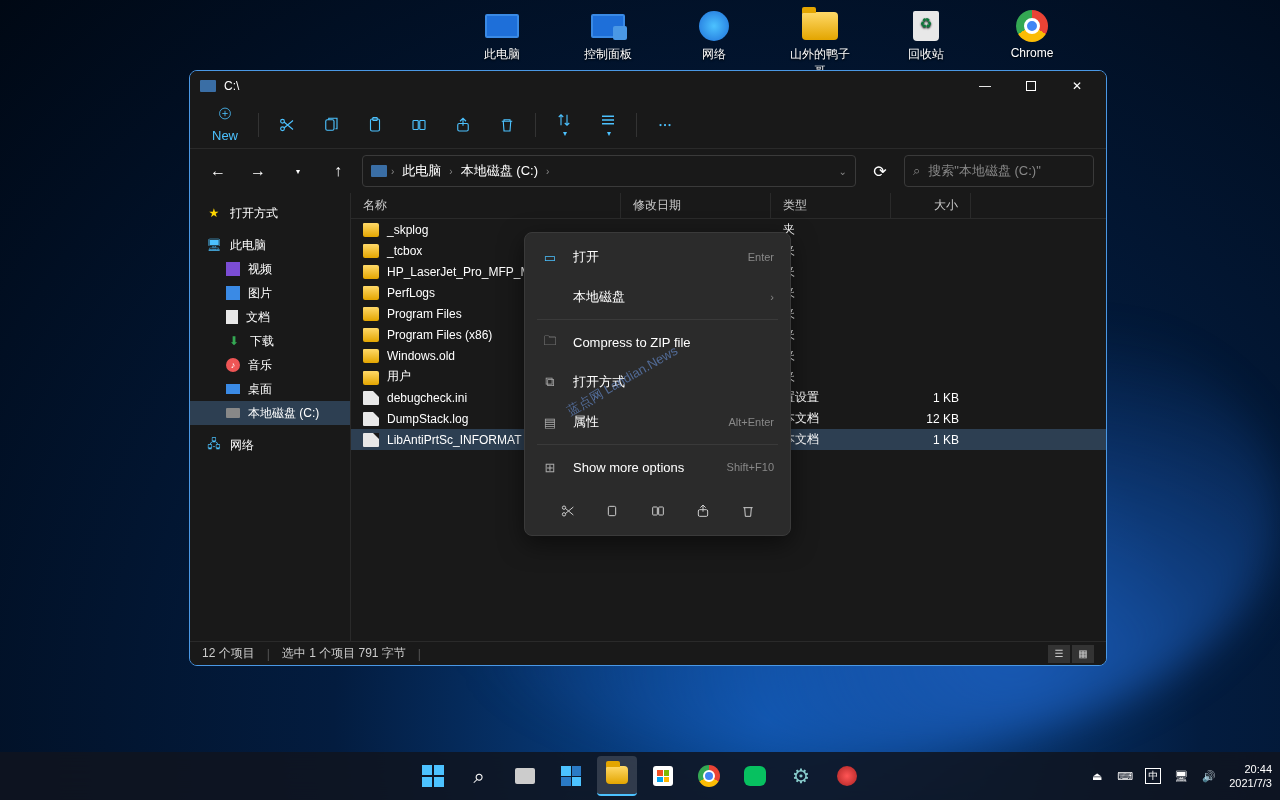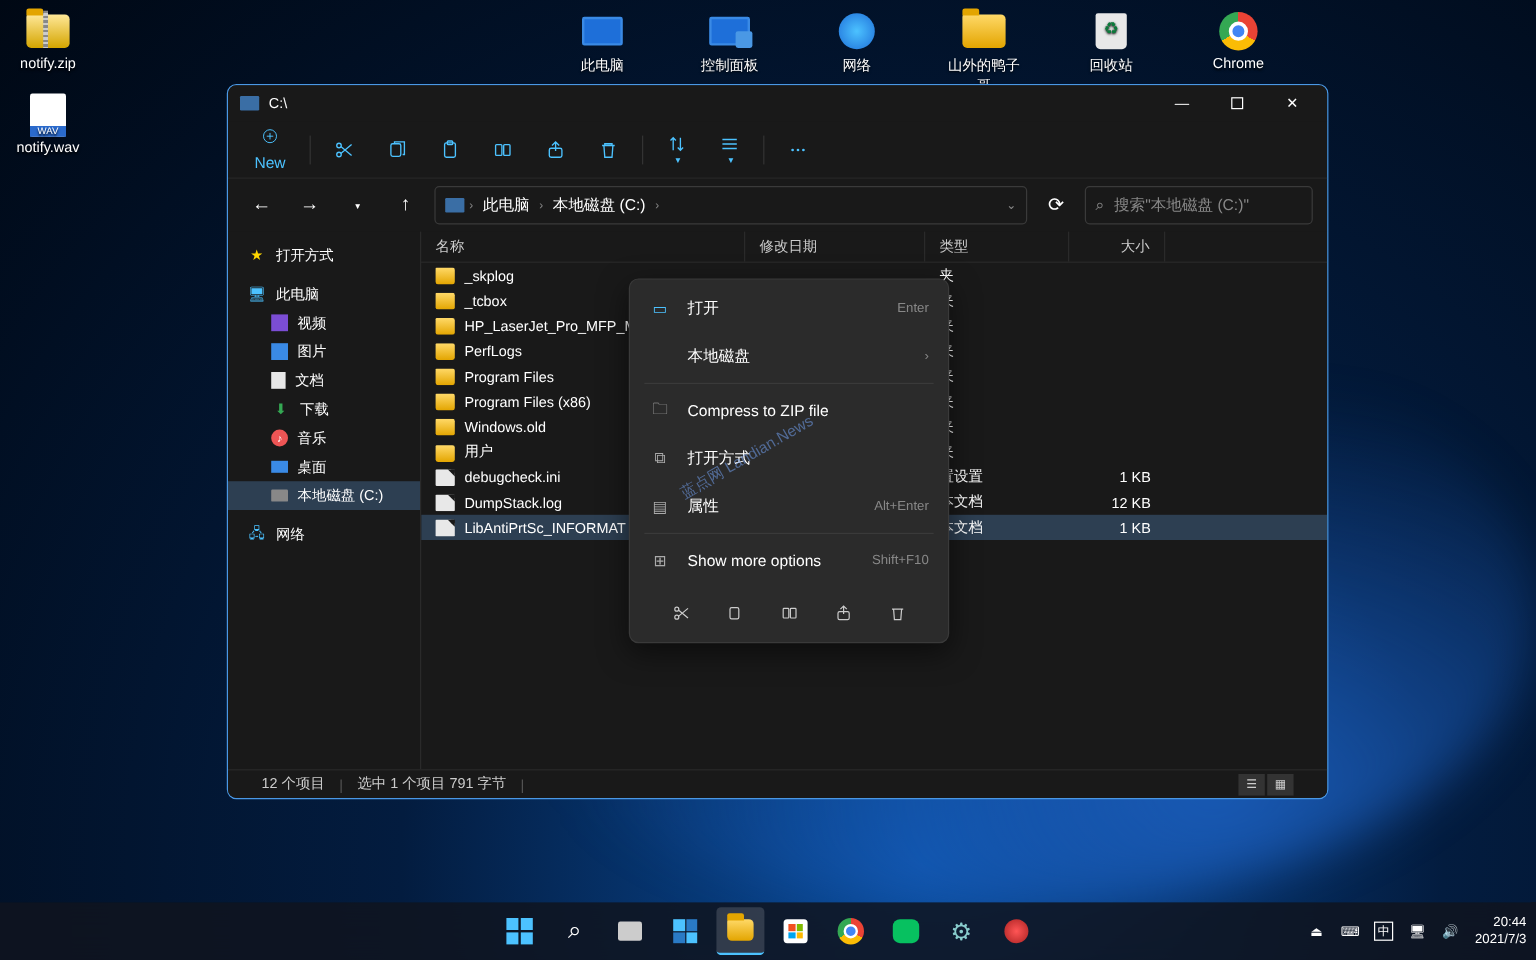--- a/index.html
+++ b/index.html
@@ -61,21 +61,21 @@
 .row .cell { padding: 0 12px; overflow: hidden; white-space: nowrap; }
 .row .name-cell { width: 270px; display: flex; align-items: flex-end; gap: 8px; }
 .row .date-cell { width: 150px; }
 .row .type-cell { width: 120px; }
 .row .size-cell { width: 80px; text-align: right; }
 .fico { width: 16px; height: 14px; }
 .fico.folder { background: linear-gradient(#ffd968, #e3a500); border-radius: 1px 2px 2px 2px; }
 .fico.file { background: #e8e8e8; border-radius: 1px; position: relative; }
 .fico.file::after { content: ""; position: absolute; top: 0; right: 0; border: 3px solid transparent; border-top-color: #191919; border-right-color: #191919; }
 
-.statusbar { height: 24px; display: flex; align-items: center; padding: 0 28px; color: #ccc; font-size: 12px; gap: 12px; background: #191919; border-top: 1px solid #2a2a2a; }
+.statusbar { height: 24px; display: flex; align-items: center; padding: 0 12px; color: #ccc; font-size: 12px; gap: 12px; background: #191919; border-top: 1px solid #2a2a2a; }
 .statusbar .sep { color: #555; }
 .viewbtns { margin-left: auto; display: flex; gap: 2px; }
 .viewbtn { width: 22px; height: 18px; background: #333; display: flex; align-items: center; justify-content: center; cursor: pointer; color: #ccc; font-size: 10px; }
 
 
 .ctxmenu { position: absolute; left: 524px; top: 232px; width: 267px; background: #2b2b2b; border: 1px solid #3a3a3a; border-radius: 8px; padding: 4px; box-shadow: 0 8px 24px rgba(0,0,0,0.5); z-index: 100; }
 .ctx-item { height: 40px; display: flex; align-items: center; padding: 0 12px; gap: 14px; color: #fff; font-size: 13px; cursor: pointer; border-radius: 4px; }
 .ctx-ico { width: 18px; height: 18px; display: flex; align-items: center; justify-content: center; color: #aaa; }
 .ctx-label { flex: 1; }
 .ctx-hint { color: #888; font-size: 11px; }
@@ -99,38 +99,20 @@
 .i-min::before { content: "—"; font-size: 12px; }
 .i-max { width: 10px; height: 10px; border: 1px solid #fff; }
 .i-close::before { content: "✕"; font-size: 12px; }
 </style>
 </head>
 <body>
 
 <div class="wallpaper"></div>
 
 <div class="desktop-icons">
-  <div class="desk-left">
-    <div class="dicon">
-      <div class="ico">
-          <div class="folder-ico" style="background:linear-gradient(#ffe898,#d4a500);position:relative;">
-            <div style="position:absolute;left:40%;top:-3px;bottom:0;width:4px;background:repeating-linear-gradient(#888 0 2px,#ccc 2px 4px);"></div>
-          </div>
-        </div>
-      <span>notify.zip</span>
-    </div>
-    <div class="dicon">
-      <div class="ico">
-          <div style="width:30px;height:36px;background:#fff;border-radius:2px;position:relative;">
-            <div style="position:absolute;bottom:0;left:0;right:0;background:#2a6acc;color:#fff;font-size:8px;text-align:center;">WAV</div>
-          </div>
-        </div>
-      <span>notify.wav</span>
-    </div>
-  </div>
   <div class="desk-top">
     <div class="dicon">
         <div class="ico">
           <div style="width:34px;height:24px;background:#1e6fd9;border:2px solid #3a8ae5;border-radius:2px;"></div>
         </div>
         <span>此电脑</span>
       </div>
     <div class="dicon">
         <div class="ico">
           <div style="width:34px;height:24px;background:#1e6fd9;border:2px solid #3a8ae5;border-radius:2px;position:relative;">

